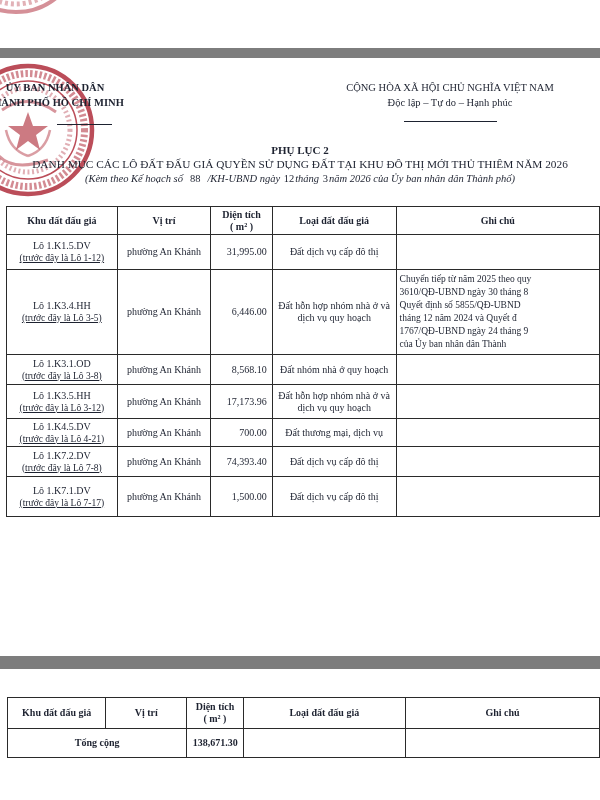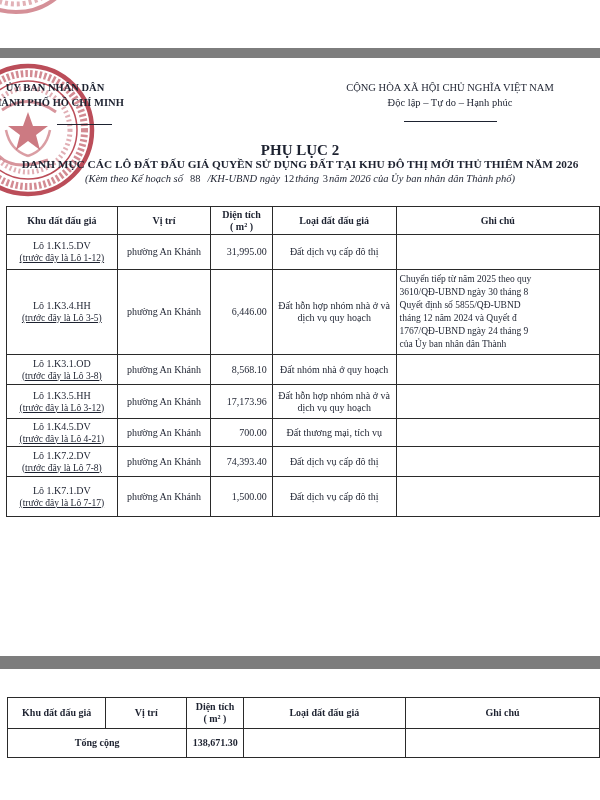--- a/index.html
+++ b/index.html
@@ -18,22 +18,22 @@
 
   .hdr-left{position:absolute;left:-50px;top:80px;width:210px;text-align:center;
     font-weight:bold;font-size:10.5px;line-height:15px;z-index:3;}
   .hdr-right{position:absolute;left:335px;top:80px;width:230px;text-align:center;
     font-weight:normal;font-size:10.5px;line-height:15px;z-index:3;}
   .rule{position:absolute;height:0;border-top:1px solid #1d2230;z-index:3;}
   .rule-left{left:57px;top:124px;width:55px;}
   .rule-right{left:404px;top:121px;width:93px;}
 
   .title-block{position:absolute;left:0;top:143px;width:600px;text-align:center;z-index:3;}
-  .title-1{font-weight:bold;font-size:15px;line-height:14px;}
-  .title-2{font-weight:bold;font-size:11.3px;line-height:15px;white-space:nowrap;}
+  .title-1{font-weight:bold;font-size:11px;line-height:14px;}
+  .title-2{font-weight:normal;font-size:11.3px;line-height:15px;white-space:nowrap;}
   .title-sub{font-style:italic;font-size:10.5px;line-height:14px;}
   .title-sub .num{font-style:normal;}
   .num-sp{margin:0 7px;}
   .num-s{margin:0 1px;}
 
   table.tbl{position:absolute;border-collapse:collapse;table-layout:fixed;
     font-size:10px;color:#1d2230;z-index:2;}
   table.tbl td{border:1.5px solid #2a2a2a;text-align:center;vertical-align:middle;
     padding:1px 3px;line-height:12px;overflow:hidden;}
   .hcell{font-weight:bold;line-height:12px;}
@@ -160,21 +160,21 @@
     <td></td>
   </tr>
 
   <tr style="height:28px">
     <td>
       <div>Lô 1.K4.5.DV</div>
       <div class="former">(trước đây là Lô 4-21)</div>
     </td>
     <td>phường An Khánh</td>
     <td class="area">700.00</td>
-    <td>Đất thương mại, tích vụ</td>
+    <td>Đất thương mại, dịch vụ</td>
     <td></td>
   </tr>
 
   <tr style="height:30px">
     <td>
       <div>Lô 1.K7.2.DV</div>
       <div class="former">(trước đây là Lô 7-8)</div>
     </td>
     <td>phường An Khánh</td>
     <td class="area">74,393.40</td>

